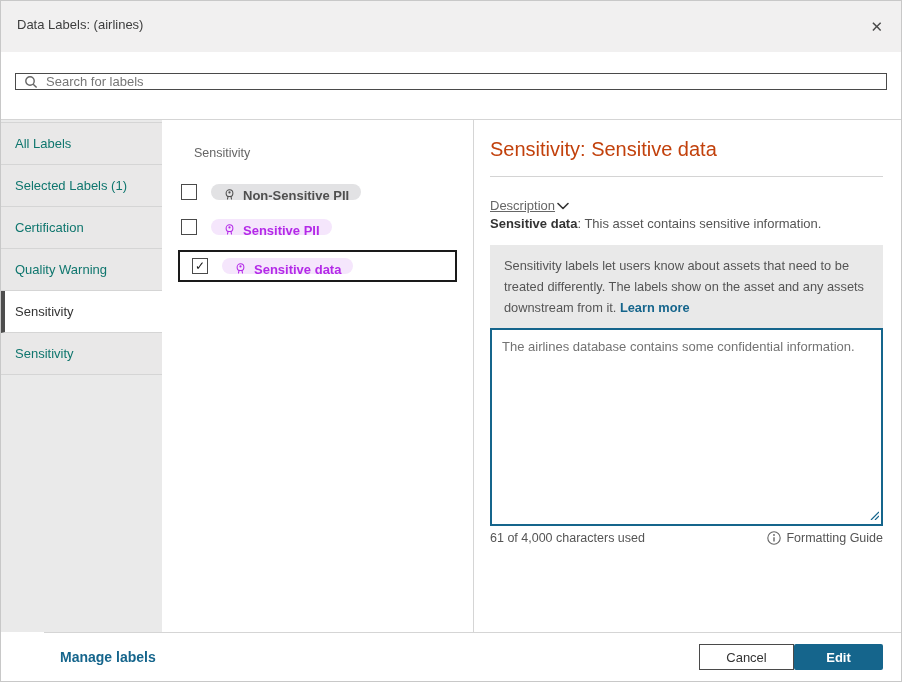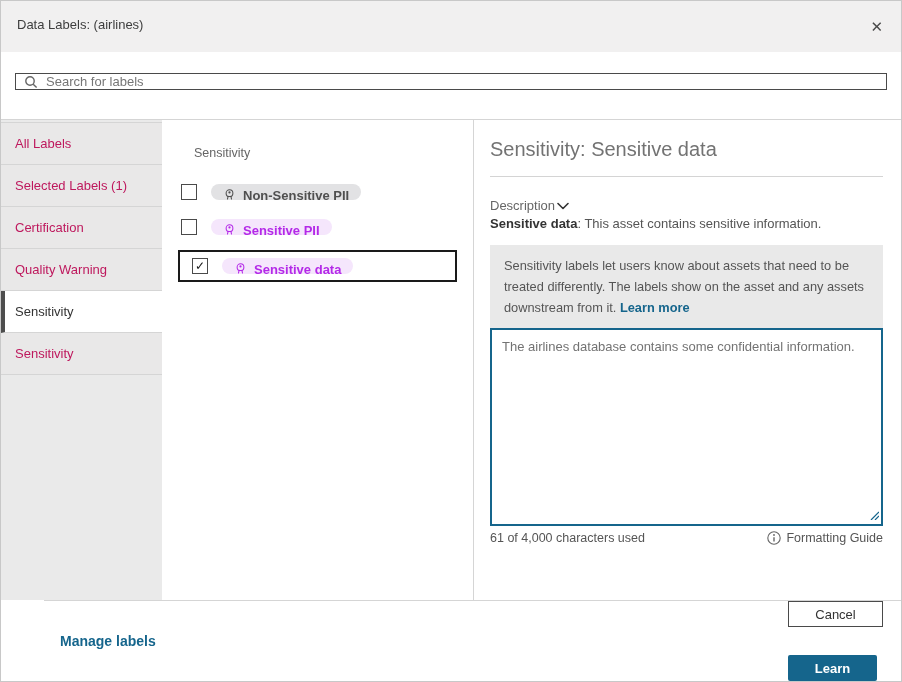--- a/index.html
+++ b/index.html
@@ -26,21 +26,21 @@
     border: none; outline: none; flex: 1; font-size: 13px; color: #333;
     font-family: inherit; background: transparent; padding: 0;
   }
   .searchbox input::placeholder { color: #767676; }
   
   .main { flex: 1; display: flex; border-top: 1px solid #d5d5d5; min-height: 0; }
   .sidebar { flex: 0 0 161px; background: #eaeaea; padding-top: 2px; }
   .tabs { border-top: 1px solid #d5d5d5; }
   .tab {
     height: 42px; border-bottom: 1px solid #d5d5d5; display: flex; align-items: center;
-    padding: 0 14px; font-size: 13px; color: #be185d; background: #e9e8e8; cursor: pointer;
+    padding: 0 14px; font-size: 13px; color: #0f766e; background: #e9e8e8; cursor: pointer;
   }
   .tab.active { background: #fff; color: #333; border-left: 4px solid #4d4d4d; padding-left: 10px; }
   
   .middle { flex: 0 0 312px; border-right: 1px solid #d5d5d5; padding-top: 26px; background: #fff; }
   .middle-heading { margin: 0 0 20px 32px; font-size: 12.5px; color: #666; }
   .option {
     margin: 0 0 11px 17px; display: flex; align-items: center; gap: 14px; min-height: 24px;
     border: 2px solid transparent; padding: 0;
   }
   .option.selected { margin-left: 16px; border-color: #1a1a1a; padding: 6px 12px; width: 279px; }
@@ -52,23 +52,23 @@
   .checkbox .mark { visibility: hidden; }
   .checkbox.checked .mark { visibility: visible; }
   .pill {
     display: inline-flex; align-items: flex-start; gap: 7px; height: 16px; padding: 4px 12px;
     border-radius: 11px; font-size: 13px; font-weight: 600; white-space: nowrap;
   }
   .pill.gray { background: #e2e2e4; color: #4f4f4f; }
   .pill.purple { background: #f5e6fc; color: #b429e8; }
   
   .right { flex: 1; padding: 16px 18px 0 16px; background: #fff; min-width: 0; }
-  .right-heading { font-size: 20px; font-weight: 400; color: #737373; margin: 0; line-height: 26px; }
+  .right-heading { font-size: 20px; font-weight: 400; color: #c2410c; margin: 0; line-height: 26px; }
   .divider { border: none; border-top: 1px solid #d4d4d4; margin: 14px 0 0 0; }
-  .desc-row { margin-top: 21px; display: flex; align-items: center; gap: 2px; font-size: 13px; color: #666; cursor: pointer; }
+  .desc-row { margin-top: 21px; display: flex; align-items: center; gap: 2px; font-size: 13px; color: #666; cursor: pointer; text-decoration: underline; }
   .desc-text { margin-top: 2px; font-size: 13px; color: #555; line-height: 17px; }
   .desc-term { font-weight: 700; color: #333; }
   .infobox { margin-top: 13px; background: #e9e9e9; padding: 10px 14px; font-size: 12.8px; color: #555; line-height: 21px; }
   .learn-more { color: #15658c; font-weight: 700; text-decoration: none; cursor: pointer; }
   .msg-row { margin-top: 13px; display: flex; justify-content: space-between; align-items: flex-end; }
   .msg-label { font-size: 13px; color: #666; padding-bottom: 5px; }
   .mode-tabs { display: flex; }
   .mode-tab {
     height: 24px; display: flex; align-items: center; font-size: 13px; cursor: pointer;
   }
@@ -82,21 +82,21 @@
   }
   .resize-handle { position: absolute; right: 4px; bottom: 6px; pointer-events: none; }
   .counter-row { margin-top: 5px; display: flex; justify-content: space-between; align-items: center; font-size: 12.5px; color: #555; }
   .fmt-guide { display: flex; align-items: center; gap: 5px; color: #555; cursor: pointer; }
   
   .footer {
     flex: 0 0 49px; border-top: 1px solid #d5d5d5; display: flex; align-items: center;
     justify-content: space-between; padding: 0 18px 0 16px; background: #fff; margin-left: 43px;
   }
   .manage-labels { color: #15658c; font-weight: 700; font-size: 14px; cursor: pointer; }
-  .footer-btns { display: flex; gap: 28px; flex-direction: column; }
+  .footer-btns { display: flex; gap: 0; }
   .btn {
     height: 26px; display: flex; align-items: center; justify-content: center;
     font-size: 13px; font-family: inherit; cursor: pointer;
   }
   .btn.cancel { width: 95px; background: #fff; border: 1px solid #4a4a4a; color: #333; }
   .btn.save { width: 89px; background: #15658c; border: none; color: #fff; font-weight: 700; border-radius: 2px; }
 </style>
 </head>
 <body>
 
@@ -215,17 +215,17 @@
           <span>Formatting Guide</span>
         </span>
       </div>
     </div>
   </div>
 
   <div class="footer">
     <a class="manage-labels">Manage labels</a>
     <div class="footer-btns">
       <button class="btn cancel">Cancel</button>
-      <button class="btn save">Learn</button>
+      <button class="btn save">Edit</button>
     </div>
   </div>
 
 </div>
 
 </body></html>

